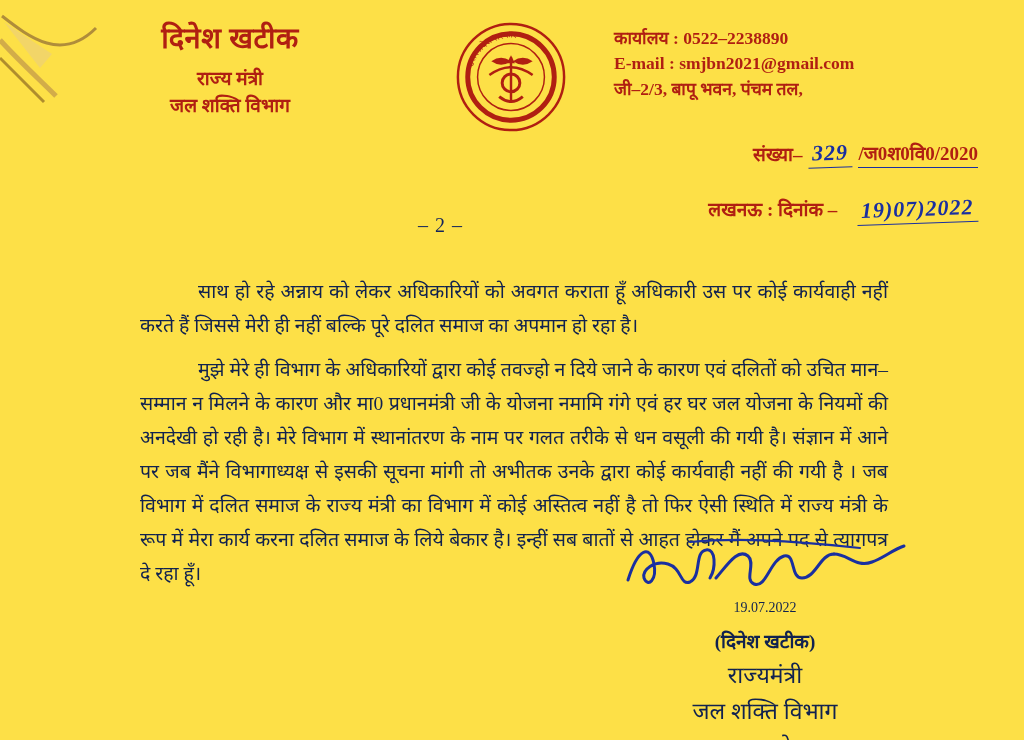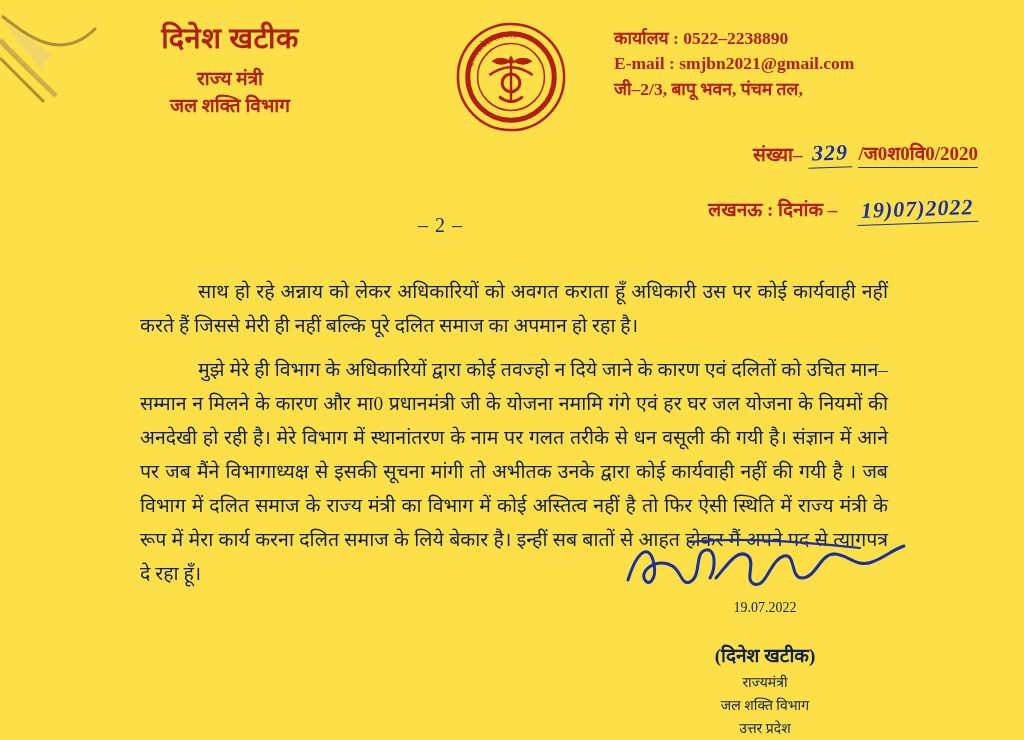--- a/index.html
+++ b/index.html
@@ -176,25 +176,25 @@
     font-family: "Liberation Serif", serif;
     font-size: 14px;
     color: #11224f;
     margin-top: -2px;
   }
   .sig-name {
     font-family: "Liberation Serif", serif;
     font-weight: bold;
     font-size: 19px;
     color: #11224f;
-    margin-top: 26px;
+    margin-top: 12px;
   }
   .sig-role, .sig-dept, .sig-state {
     font-family: "Liberation Serif", serif;
-    font-size: 14px;
+    font-size: 23px;
     color: #11224f;
     margin-top: 4px;
   }
 
   .scribble {
     position: absolute;
     left: 20px;
     top: -6px;
     width: 290px;
     height: 66px;

